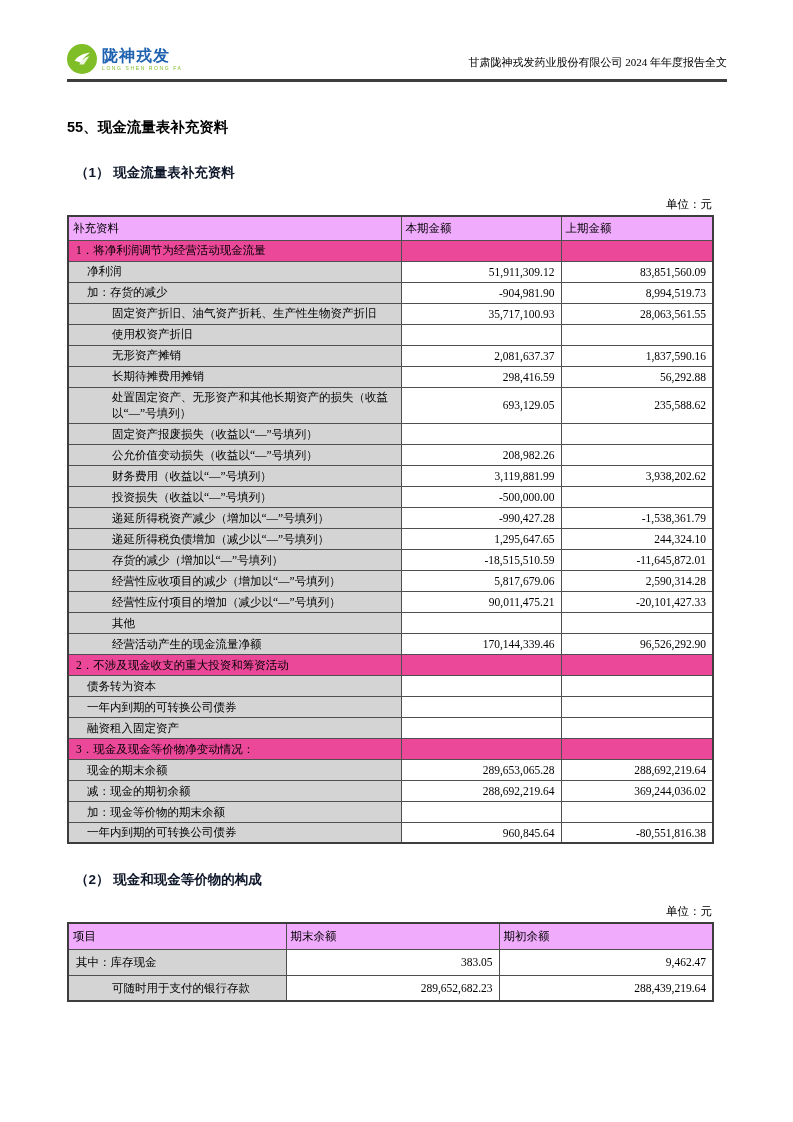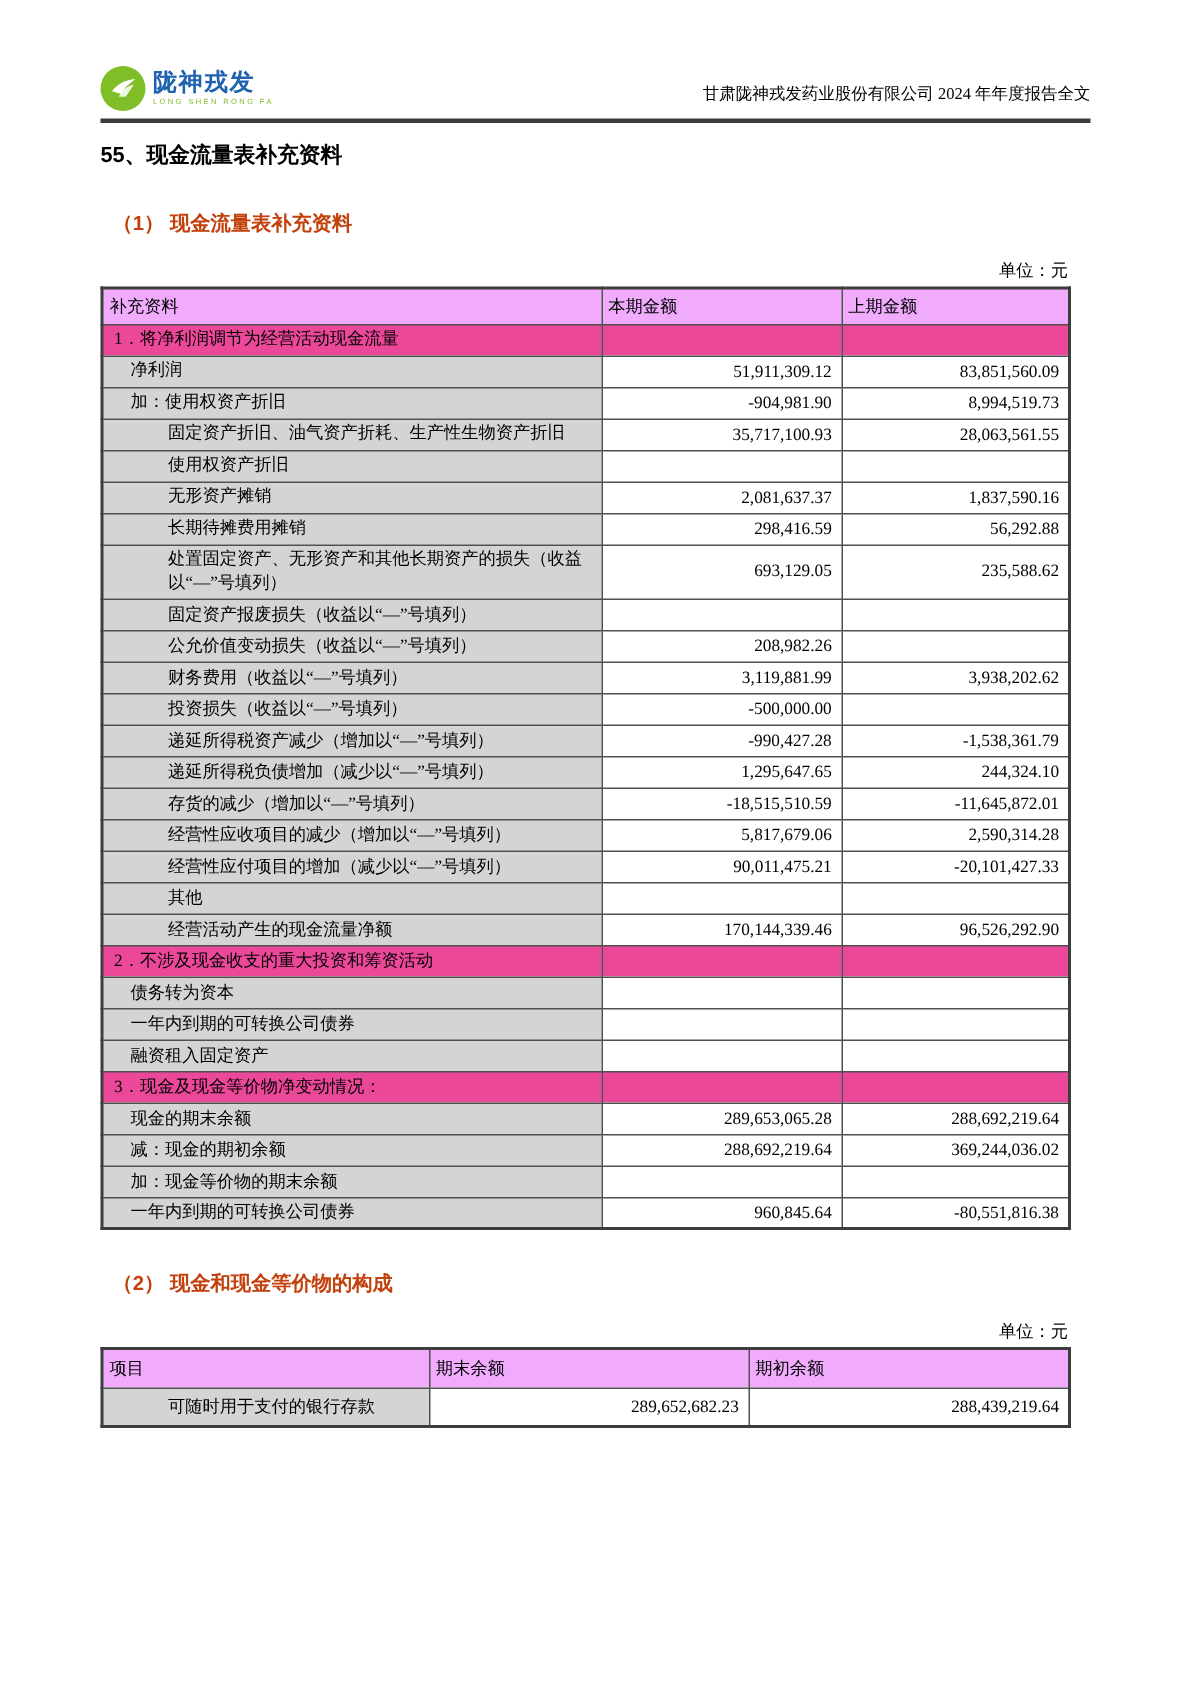--- a/index.html
+++ b/index.html
@@ -26,26 +26,26 @@
     font-weight:bold; font-size:16px; color:#1e62b0; letter-spacing:1px;
   }
   .logo-en {
     font-family:"Liberation Sans","DejaVu Sans",sans-serif;
     font-size:5px; color:#7fbe26; letter-spacing:1.6px; margin-top:2px;
   }
   .header-right { font-size:11px; color:#000; padding-bottom:4px; }
 
   
   .h1 {
-    margin-top:12px; font-family:"Liberation Sans","DejaVu Sans",sans-serif;
+    margin-top:36px; font-family:"Liberation Sans","DejaVu Sans",sans-serif;
     font-weight:bold; font-size:14.5px; color:#000;
   }
   .h2 {
     margin-top:27px; margin-left:8px; font-family:"Liberation Sans","DejaVu Sans",sans-serif;
-    font-weight:bold; font-size:13.5px; color:#c2410c;
+    font-weight:bold; font-size:13.5px; color:#0f172a;
   }
   .unit-line { width:645px; text-align:right; font-size:11.5px; margin-top:15px; margin-bottom:3px; }
 
   
   table { border-collapse:collapse; width:645px; table-layout:fixed; font-size:11.5px; }
   table, th, td { border:1px solid #4f4f4f; }
   table { border:2px solid #3d3d3d; }
   th {
     background:#f0abfc; font-weight:normal; text-align:left;
     height:24px; padding:2px 4px; font-size:11.5px;
@@ -107,21 +107,21 @@
             <td class="lbl ind0">1．将净利润调节为经营活动现金流量</td>
             <td class="num"></td>
             <td class="num"></td>
           </tr>
           <tr>
             <td class="lbl ind1">净利润</td>
             <td class="num">51,911,309.12</td>
             <td class="num">83,851,560.09</td>
           </tr>
           <tr>
-            <td class="lbl ind1">加：使用权资产折旧</td>
+            <td class="lbl ind1">加：存货的减少</td>
             <td class="num">-904,981.90</td>
             <td class="num">8,994,519.73</td>
           </tr>
           <tr>
             <td class="lbl ind2">固定资产折旧、油气资产折耗、生产性生物资产折旧</td>
             <td class="num">35,717,100.93</td>
             <td class="num">28,063,561.55</td>
           </tr>
           <tr>
             <td class="lbl ind2">使用权资产折旧</td>
@@ -257,20 +257,25 @@
         </colgroup>
       <thead>
           <tr>
             <th>项目</th>
             <th>期末余额</th>
             <th>期初余额</th>
           </tr>
         </thead>
       <tbody>
           <tr>
+            <td class="lbl ind0">其中：库存现金</td>
+            <td class="num">383.05</td>
+            <td class="num">9,462.47</td>
+          </tr>
+          <tr>
             <td class="lbl ind2">可随时用于支付的银行存款</td>
             <td class="num">289,652,682.23</td>
             <td class="num">288,439,219.64</td>
           </tr>
         </tbody>
     </table>
 
   </div>
   <div class="page-num">156</div>
 </div>

